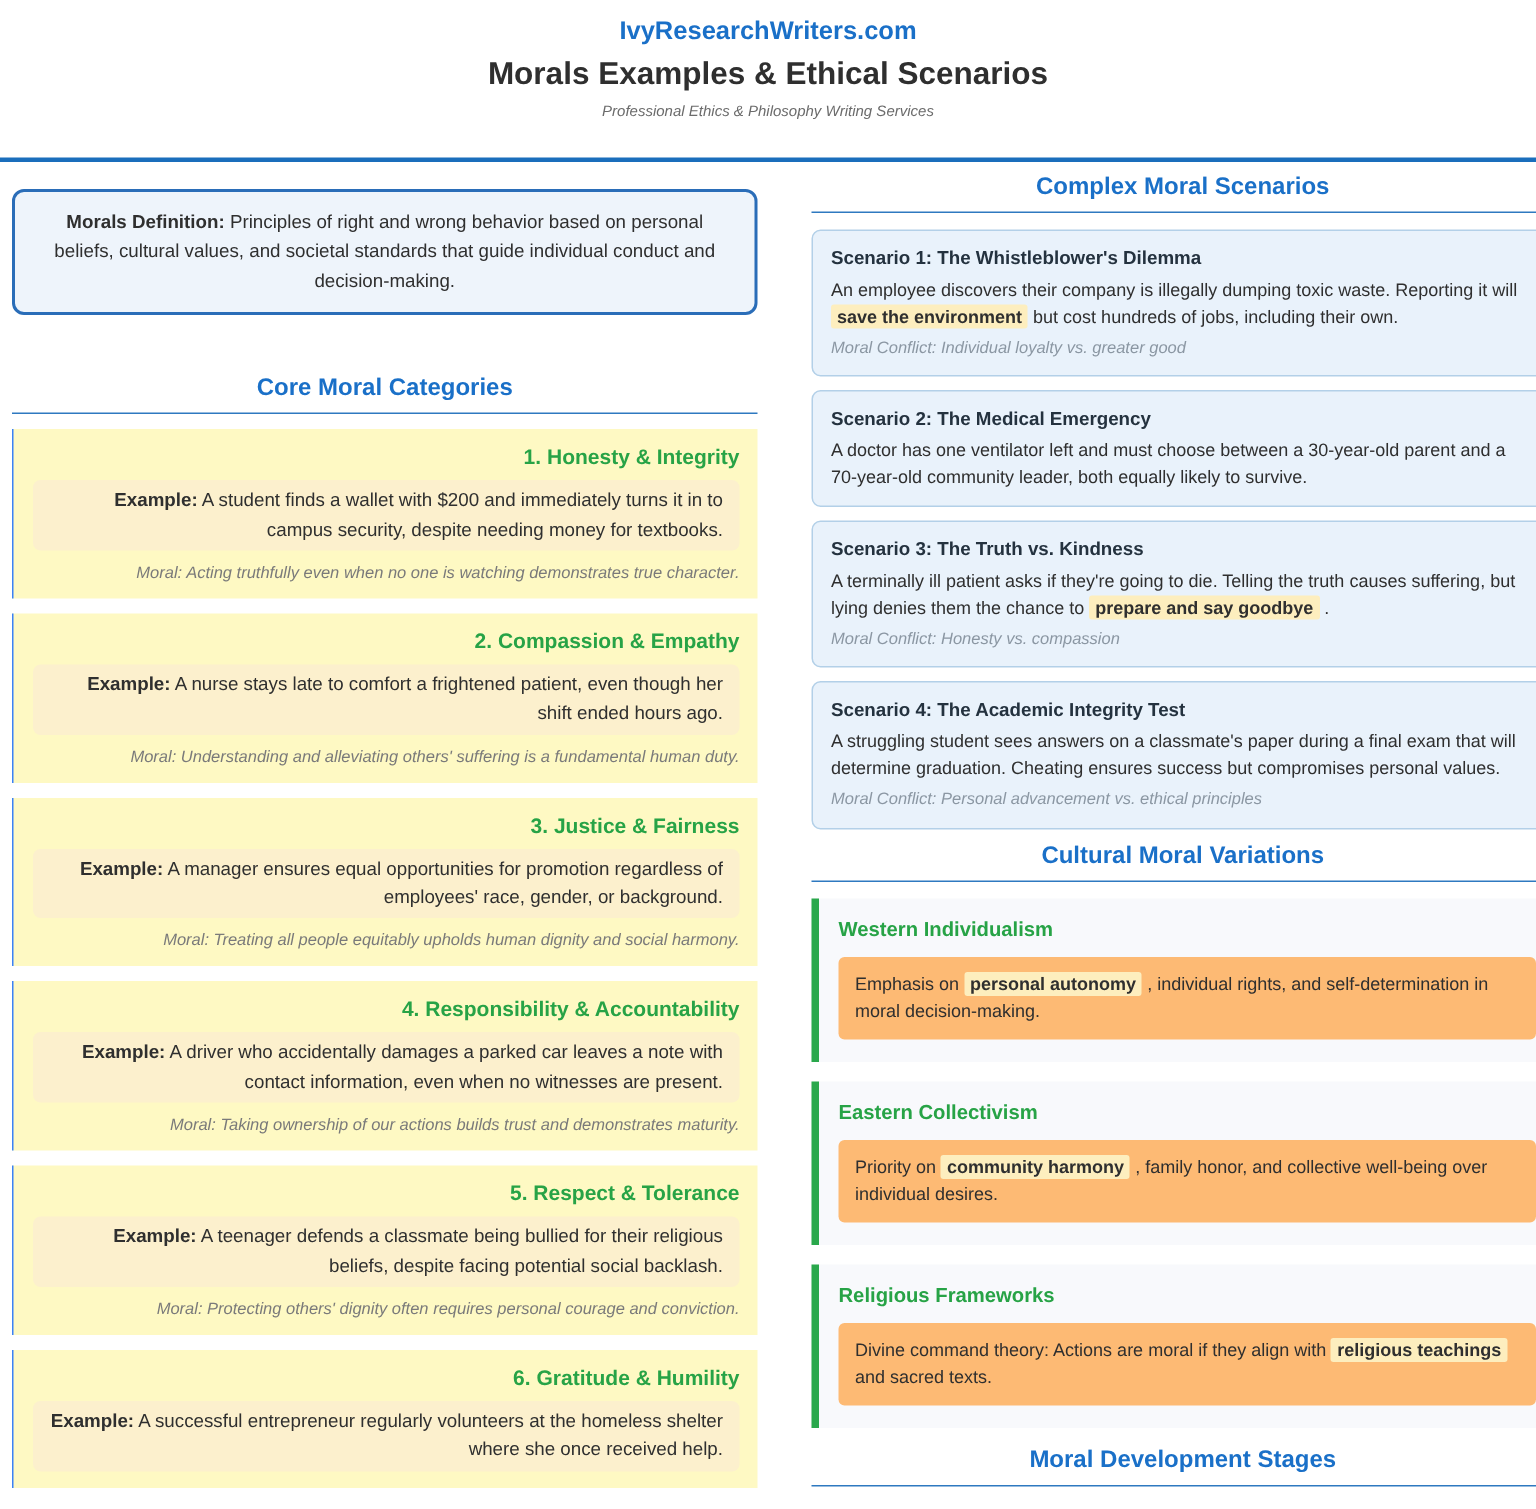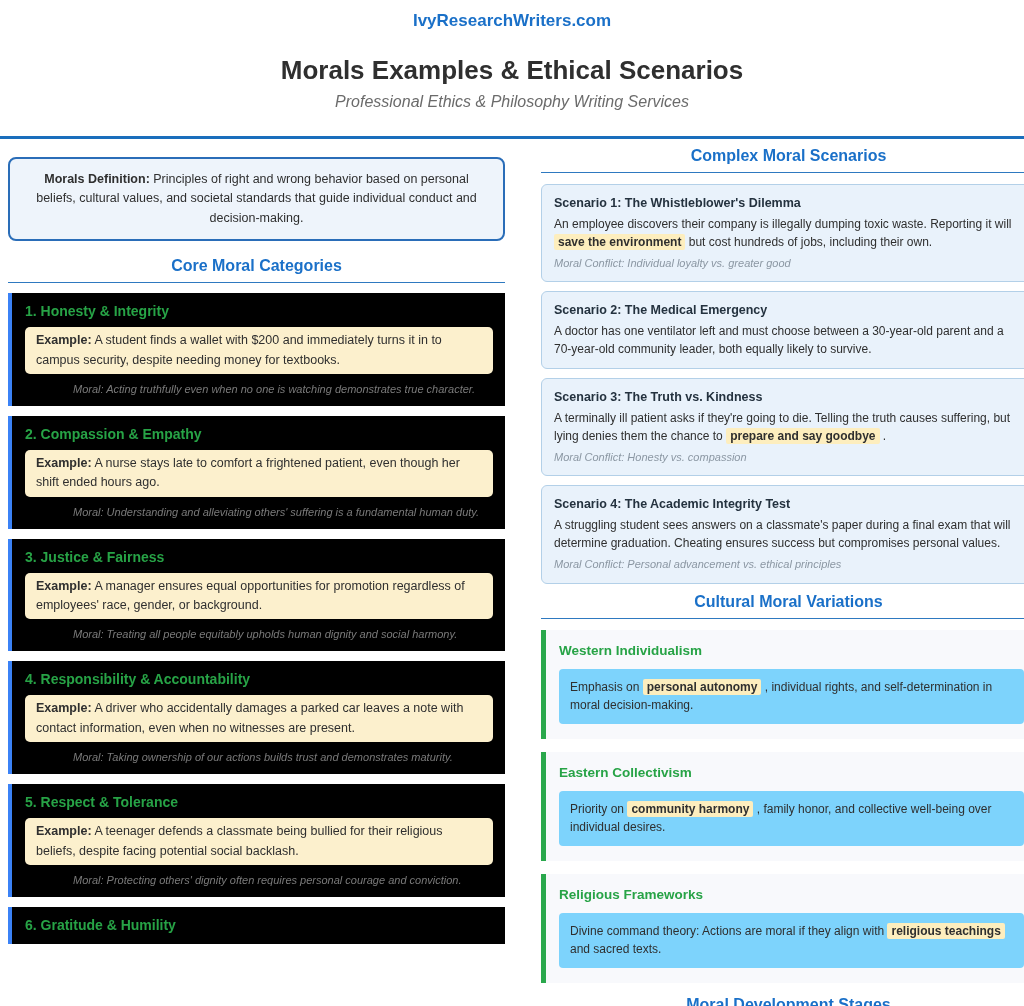--- a/index.html
+++ b/index.html
@@ -2,46 +2,46 @@
 <html><head>
 <meta charset="utf-8">
 <style>
   * { box-sizing: border-box; margin: 0; padding: 0; }
   html, body { width: 1024px; height: 1006px; overflow: hidden; background: #fff; }
   body { font-family: "Liberation Sans", sans-serif; color: #333; }
 
   
   .header { text-align: center; padding-top: 11px; padding-bottom: 25px; border-bottom: 3px solid #1a6ebc; }
   .site-title { color: #1a70c8; font-weight: bold; font-size: 17px; }
-  .page-title { color: #2f2f2f; font-weight: bold; font-size: 26px; margin-top: 24px; }
-  .page-subtitle { color: #6b6b6b; font-style: italic; font-size: 16px; margin-top: 7px; }
+  .page-title { color: #2f2f2f; font-weight: bold; font-size: 21px; margin-top: 7px; }
+  .page-subtitle { color: #6b6b6b; font-style: italic; font-size: 10px; margin-top: 7px; }
 
   
   .main { display: flex; align-items: flex-start; padding-left: 8px; }
   .col-left  { width: 497px; flex: none; }
   .col-right { width: 495px; flex: none; margin-left: 36px; }
 
   .section-heading {
     color: #1a70c8; font-weight: bold; font-size: 16px; text-align: center;
     padding-bottom: 7px; border-bottom: 1px solid #2e79c0;
   }
-  .col-left .section-heading  { margin-top: 16px; margin-bottom: 10px; }
+  .col-left .section-heading  { margin-top: 40px; margin-bottom: 10px; }
   .col-right .section-heading { margin-top: 8px;  margin-bottom: 11px; }
   .col-right .section-heading.mid { margin-top: 9px; }
 
   
   .def-box {
     margin-top: 18px; background: #eef4fb; border: 2px solid #2a6db8; border-radius: 8px;
     padding: 11px 16px; text-align: center; font-size: 12.5px; line-height: 1.55; color: #2f2f2f;
   }
 
   
   .cat-card {
-    background: #000000; border-left: 4px solid #3b82f6;
-    padding: 10px 12px 11px 13px; margin-bottom: 10px;
+    background: #fef9c3; border-left: 1px solid #3b82f6;
+    padding: 10px 12px 11px 13px; margin-bottom: 10px; text-align: right;
   }
   .cat-title { color: #27a346; font-weight: bold; font-size: 14px; }
   .example-box {
     margin-top: 8px; background: #fcf0cd; border-radius: 5px;
     padding: 4px 11px; font-size: 12.5px; line-height: 1.55; color: #2f2f2f;
   }
   .moral-note { margin-top: 9px; color: #7a7a7a; font-style: italic; font-size: 11px; margin-left: 48px; }
 
   
   .scenario-box {
@@ -55,21 +55,21 @@
   .hl { background: #fdeebe; font-weight: bold; padding: 1px 4px; border-radius: 2px; color: #2f2f2f; }
   .hl:empty { display: none; }
 
   
   .cultural-card {
     background: #f8f9fc; border-left: 5px solid #2aa84c;
     padding: 13px 12px 15px 13px; margin-bottom: 13px;
   }
   .cultural-title { color: #27a346; font-weight: bold; font-size: 13.5px; }
   .cultural-text {
-    margin-top: 11px; background: #7dd3fc; border-radius: 4px;
+    margin-top: 11px; background: #fdba74; border-radius: 4px;
     padding: 9px 11px; font-size: 12px; line-height: 1.55; color: #2f2f2f;
   }
 </style>
 </head>
 <body>
 
 <div class="header">
   <div class="site-title">IvyResearchWriters.com</div>
   <div class="page-title">Morals Examples &amp; Ethical Scenarios</div>
   <div class="page-subtitle">Professional Ethics &amp; Philosophy Writing Services</div>
@@ -126,20 +126,24 @@
       <div class="cat-title">5. Respect &amp; Tolerance</div>
       <div class="example-box">
         <strong>Example:</strong>
         <span>A teenager defends a classmate being bullied for their religious beliefs, despite facing potential social backlash.</span>
       </div>
       <div class="moral-note">Moral: Protecting others' dignity often requires personal courage and conviction.</div>
     </div>
 
     <div class="cat-card">
       <div class="cat-title">6. Gratitude &amp; Humility</div>
+      <div class="example-box">
+        <strong>Example:</strong>
+        <span>A successful entrepreneur regularly volunteers at the homeless shelter where she once received help.</span>
+      </div>
 
     </div>
 
   </div>
 
   <div class="col-right">
 
     <h2 class="section-heading">Complex Moral Scenarios</h2>
 
     <div class="scenario-box">

